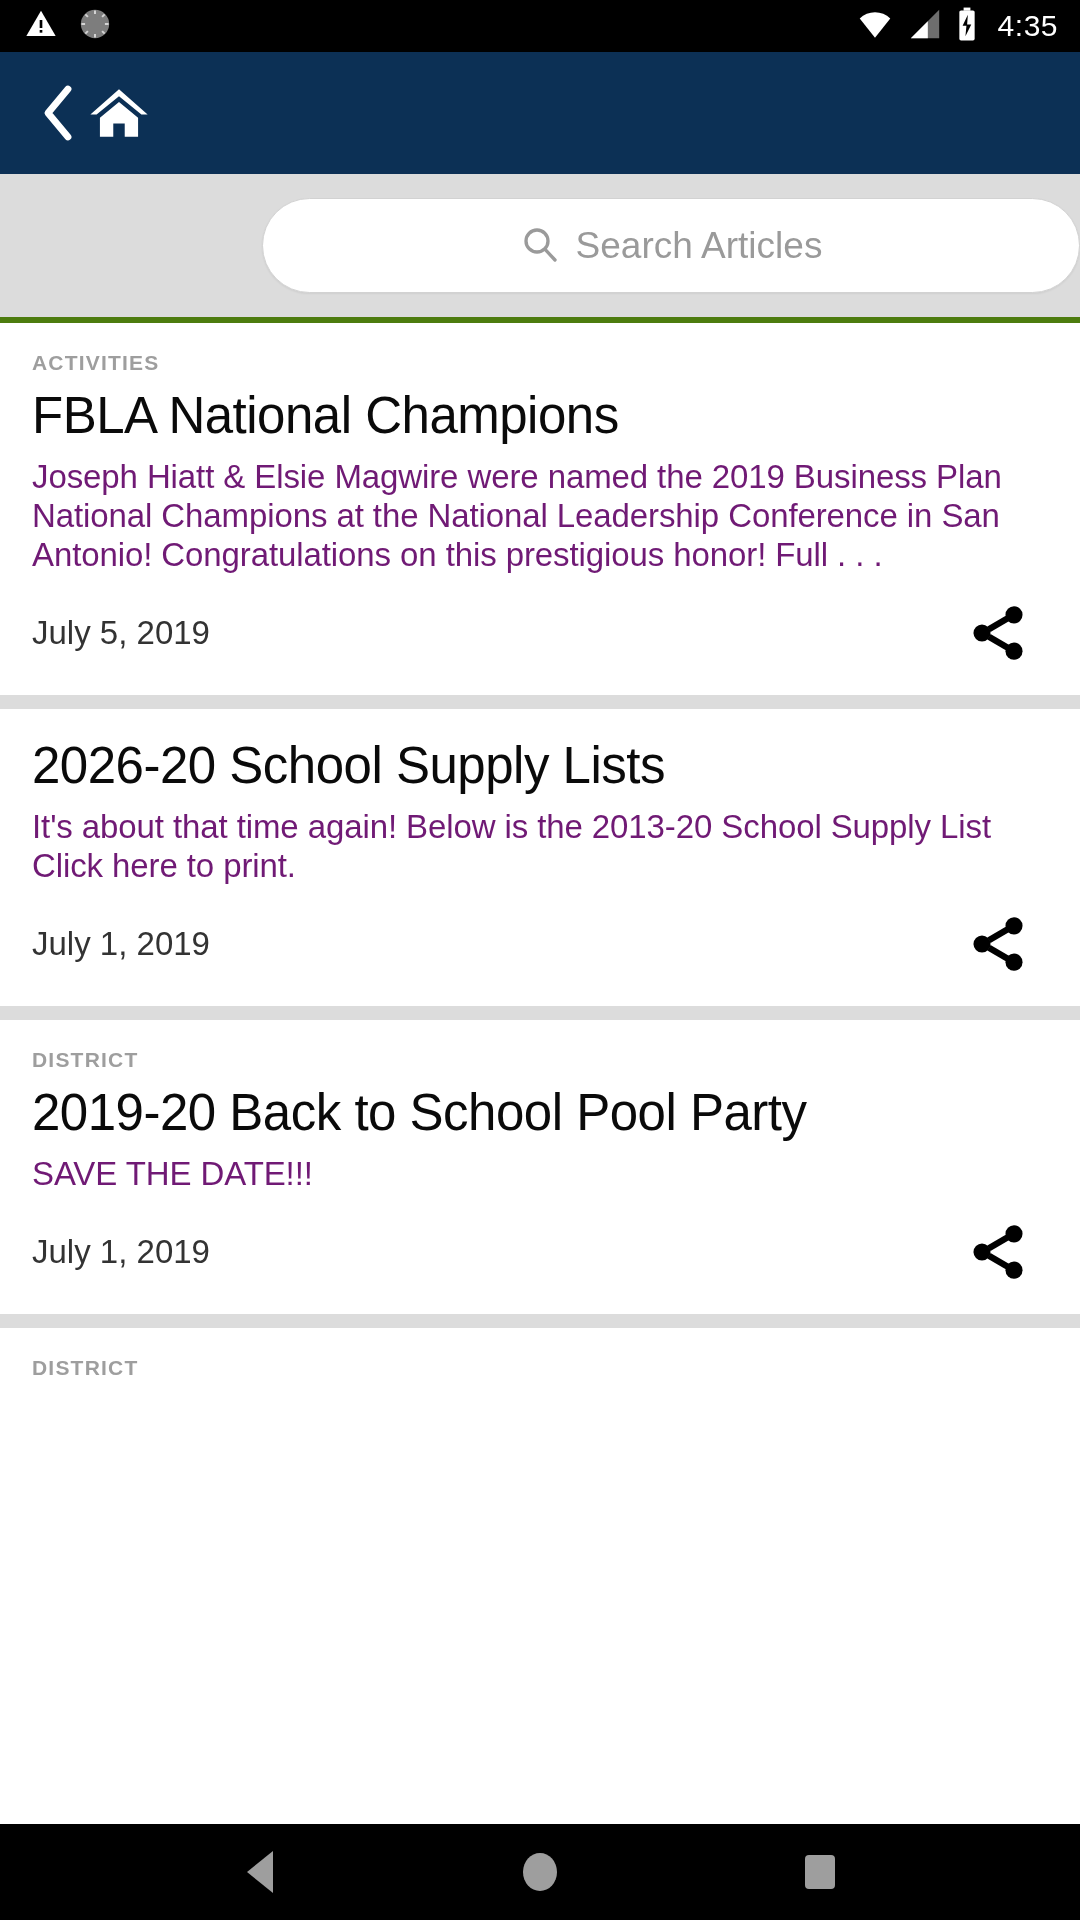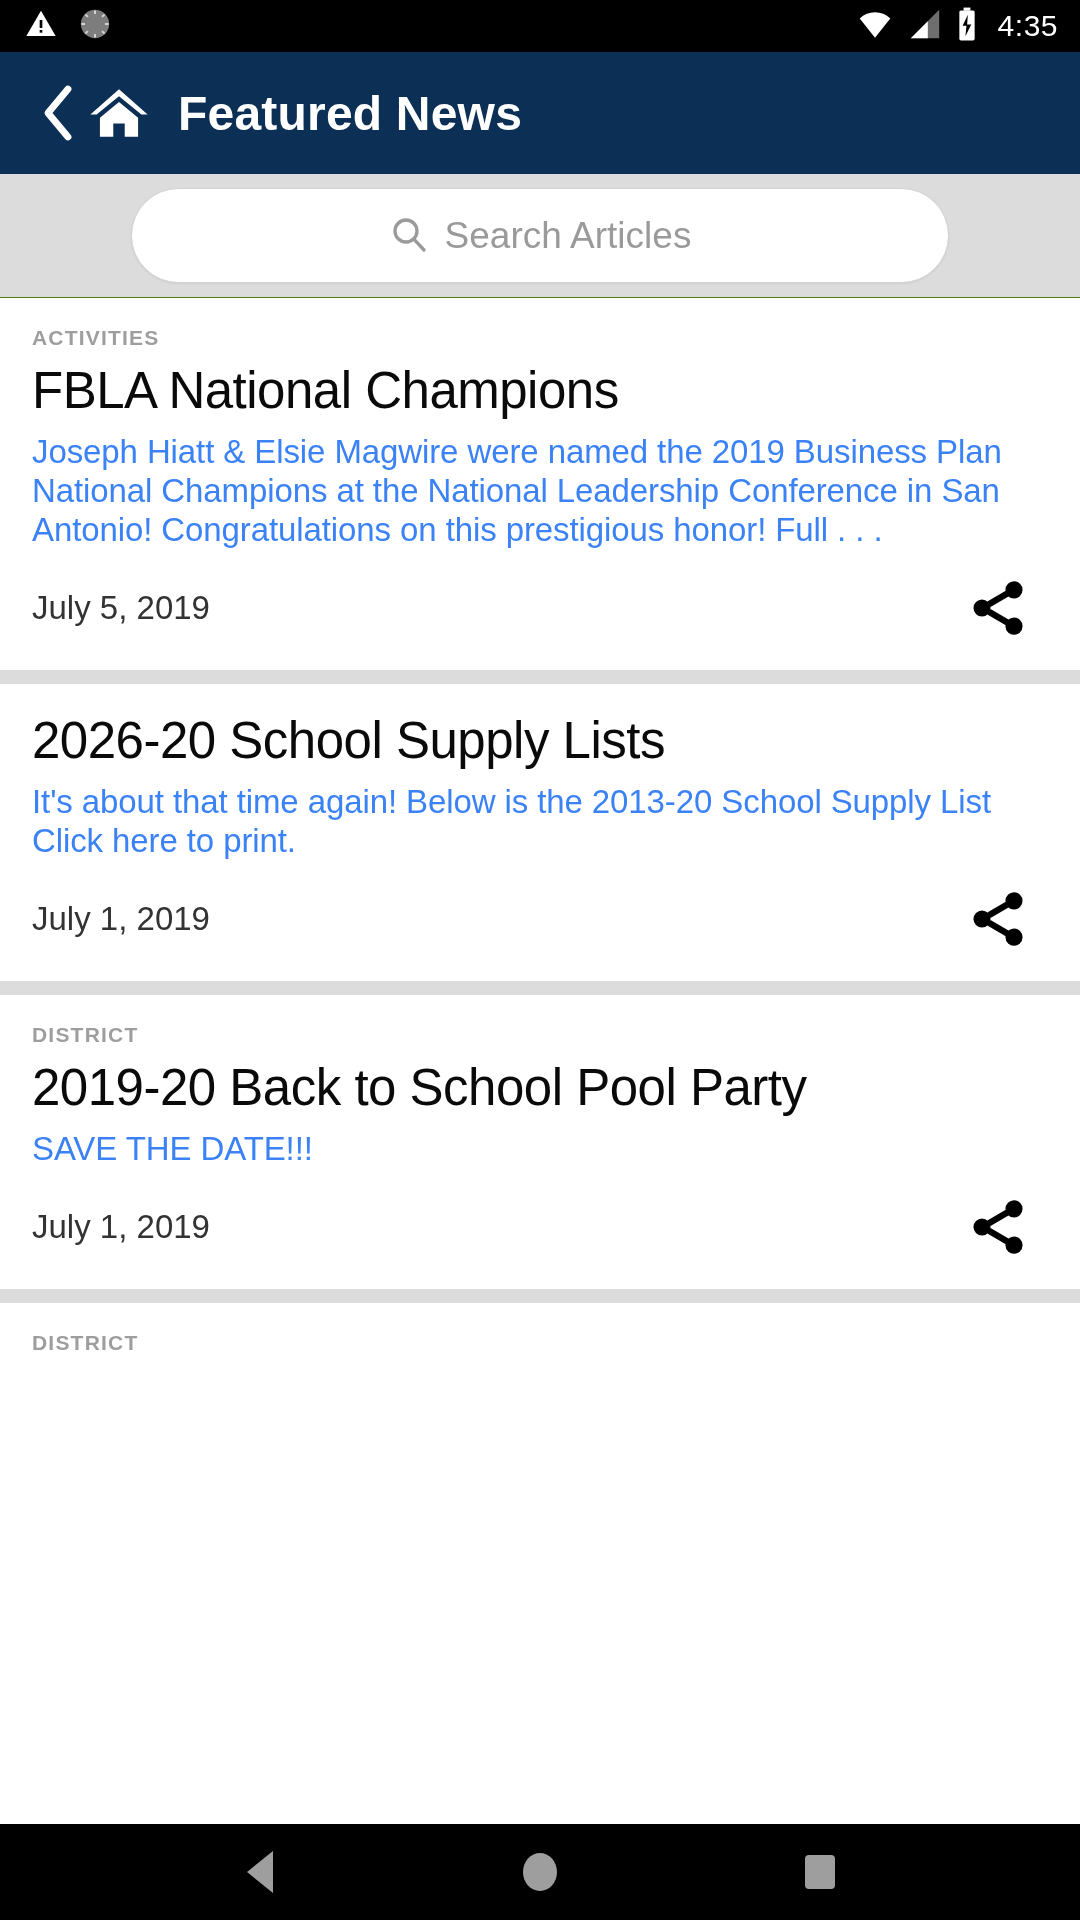--- a/index.html
+++ b/index.html
@@ -30,23 +30,23 @@
   }
   .app-bar .back-chevron{ margin-right:6px; display:flex; align-items:center; }
   .app-bar .home-icon{ margin-right:28px; display:flex; align-items:center; }
   .app-bar-title{
     color:#ffffff; font-size:48px; font-weight:bold;
     letter-spacing:0.2px; white-space:nowrap;
   }
 
   
   .search-band{
-    background:#dcdcdc; height:124px;
-    display:flex; align-items:center; justify-content:center;
-    border-bottom:1px solid #4d7c0f;
+    background:#dcdcdc; height:149px;
+    display:flex; align-items:center; justify-content:flex-end;
+    border-bottom:6px solid #4d7c0f;
   }
   .search-pill{
     width:818px; height:95px; background:#ffffff;
     border:1px solid #d2d2d2; border-radius:48px;
     display:flex; align-items:center; justify-content:center;
     box-shadow:0 1px 2px rgba(0,0,0,0.06);
   }
   .search-inner{ display:flex; align-items:center; gap:16px; }
   .search-placeholder{
     font-size:37px; color:#9a9a9a; white-space:nowrap;
@@ -60,21 +60,21 @@
   .card-divider{ height:14px; background:#dcdcdc; }
   .category{
     font-size:21px; font-weight:bold; color:#9e9e9e;
     letter-spacing:1.2px; margin-bottom:12px;
   }
   .headline{
     font-size:51px; font-weight:normal; color:#0a0a0a;
     line-height:1.12; letter-spacing:-0.5px; margin-bottom:14px;
   }
   .summary{
-    font-size:33px; color:#3b82f6; line-height:1.18;
+    font-size:33px; color:#701a75; line-height:1.18;
     letter-spacing:-0.1px;
   }
   .card-footer{
     display:flex; align-items:center; justify-content:space-between;
     padding:26px 0 30px 0; min-height:100px;
   }
   .date{ font-size:33px; color:#333333; }
   .share-button{ padding-right:18px; display:flex; align-items:center; }
 
   
@@ -151,21 +151,20 @@
     <svg width="48" height="64" viewBox="0 0 24 32">
         <path fill="none" stroke="#ffffff" stroke-width="3.4" stroke-linecap="round" stroke-linejoin="round" d="M17 4 L7 16 L17 28"></path>
       </svg>
   </span>
   <span class="home-icon">
     <svg width="62" height="58" viewBox="0 0 26 24">
       <path fill="#ffffff" d="M13 2 L25 12.6 L22.4 12.6 L13 5 L3.6 12.6 L1 12.6 Z"></path>
       <path fill="#ffffff" d="M13 7.4 L21 14 V22 H15.4 V16.4 H10.6 V22 H5 V14 Z"></path>
     </svg>
   </span>
-  <div class="app-bar-title">Featured News</div>
 </div>
 
 <div class="search-band">
   <div class="search-pill">
     <div class="search-inner">
       <span>
         <svg width="40" height="40" viewBox="0 0 24 24">
           <circle cx="10.2" cy="10.2" r="6.6" fill="none" stroke="#9a9a9a" stroke-width="2"></circle>
           <line x1="15.2" y1="15.4" x2="21" y2="21.6" stroke="#9a9a9a" stroke-width="2" stroke-linecap="round"></line>
         </svg>

